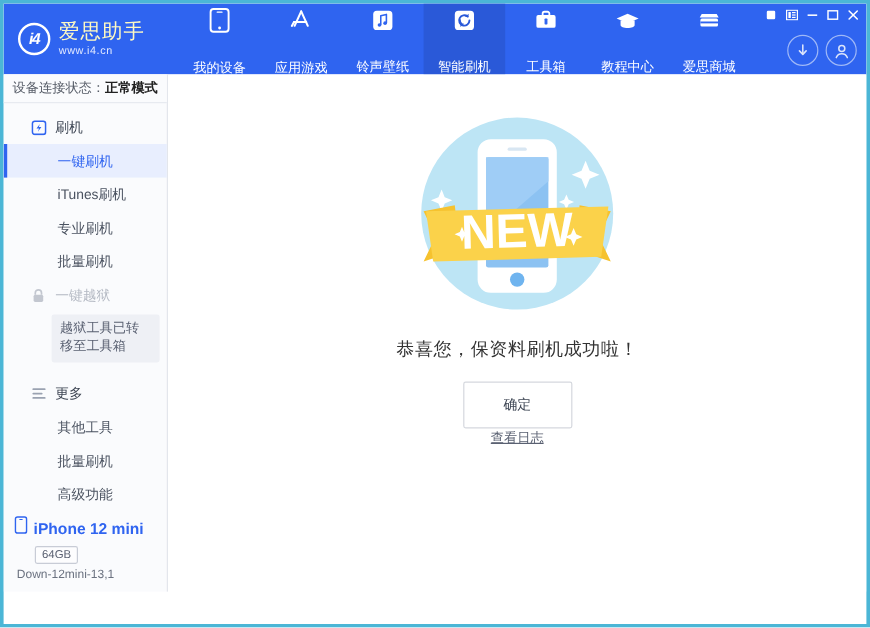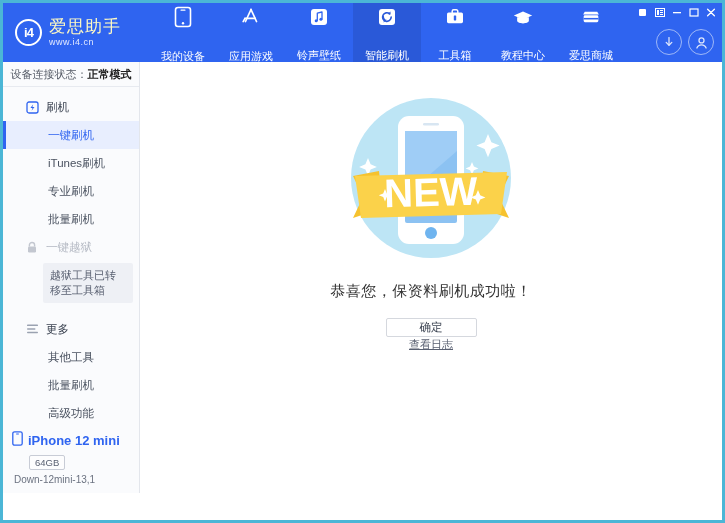--- a/index.html
+++ b/index.html
@@ -33,20 +33,21 @@
     gap: 7px;
   }
   .logo-mark {
     width: 27px; height: 27px;
     border-radius: 50%;
     border: 2px solid #ffffff;
     display: flex; align-items: center; justify-content: center;
     color: #ffffff;
     font-size: 13px;
     font-weight: bold;
+    font-style: italic;
     letter-spacing: -1px;
     flex: none;
   }
   .logo-text { line-height: 1; }
   .logo-name {
     color: #fef9c3;
     font-size: 17px;
     font-weight: normal;
     letter-spacing: 1px;
     display: block;
@@ -266,21 +267,21 @@
   }
   .illus { width: 180px; height: 180px; }
   .success-msg {
     margin-top: 14px;
     font-size: 15px;
     color: #333333;
     letter-spacing: 0.5px;
   }
   .ok-btn {
     margin-top: 17px;
-    width: 91px; height: 19px;
+    width: 91px; height: 39px;
     background: #ffffff;
     border: 1px solid #d5d8de;
     border-radius: 2px;
     font-size: 11.5px;
     color: #3c4452;
     cursor: pointer;
     font-family: inherit;
   }
   .log-link {
     margin-top: 0;

